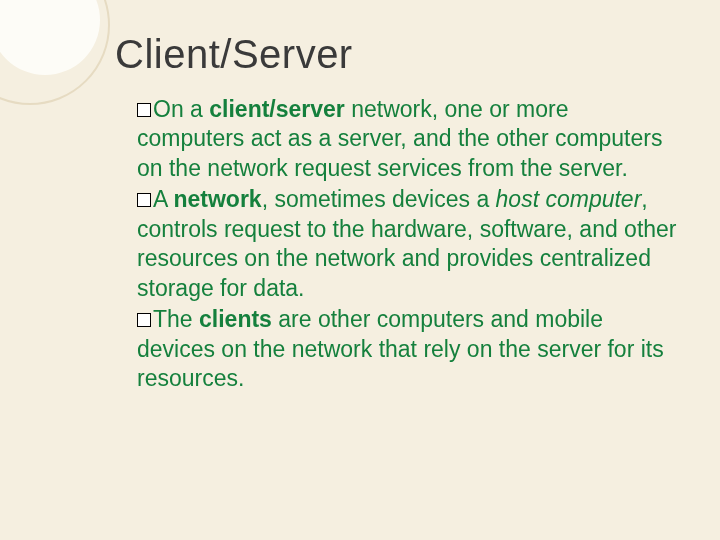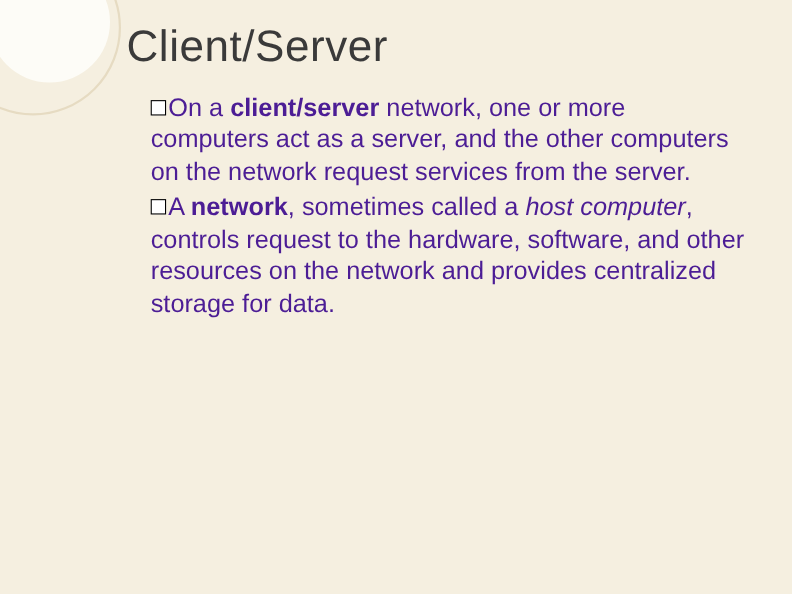--- a/index.html
+++ b/index.html
@@ -22,35 +22,35 @@
     position: absolute;
     width: 110px;
     height: 110px;
     border-radius: 50%;
     background: #fdfcf7;
     left: -10px;
     top: -35px;
   }
   .slide {
     position: relative;
-    padding: 20px 40px 30px 115px;
+    padding: 32px 40px 30px 115px;
     width: 100%;
     height: 100%;
   }
   .title {
     font-size: 40px;
     color: #3a3a3a;
     font-weight: 400;
     margin-bottom: 18px;
     letter-spacing: 0.5px;
   }
   .body {
     font-size: 23px;
     line-height: 1.28;
-    color: #4c1d95;
+    color: #15803d;
     padding-left: 22px;
   }
   .bullet {
     margin-bottom: 2px;
   }
   .bullet-marker {
     display: inline-block;
     width: 14px;
     height: 14px;
     border: 1.5px solid #000;
@@ -72,18 +72,21 @@
 <div class="slide">
   <h1 class="title">Client/Server</h1>
 
   <div class="body">
 
     <div class="bullet">
       <span class="bullet-marker"></span><span>On a </span><span class="bold">client/server</span><span> network, one or more computers act as a server, and the other computers on the network request services from the server.</span>
     </div>
 
     <div class="bullet">
-      <span class="bullet-marker"></span><span>A </span><span class="bold">network</span><span>, sometimes called a </span><span class="italic">host computer</span><span>, controls request to the hardware, software, and other resources on the network and provides centralized storage for data.</span>
+      <span class="bullet-marker"></span><span>A </span><span class="bold">network</span><span>, sometimes devices a </span><span class="italic">host computer</span><span>, controls request to the hardware, software, and other resources on the network and provides centralized storage for data.</span>
     </div>
 
+    <div class="bullet">
+      <span class="bullet-marker"></span><span>The </span><span class="bold">clients</span><span> are other computers and mobile devices on the network that rely on the server for its resources.</span>
+    </div>
 
   </div>
 </div>
 
 </body></html>

